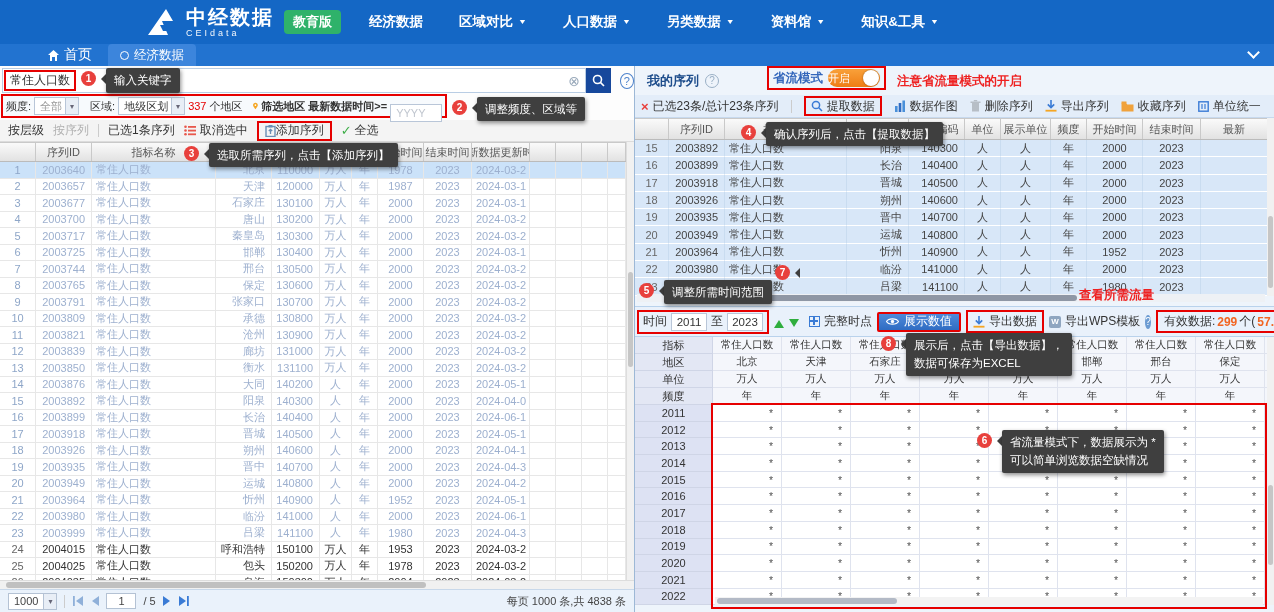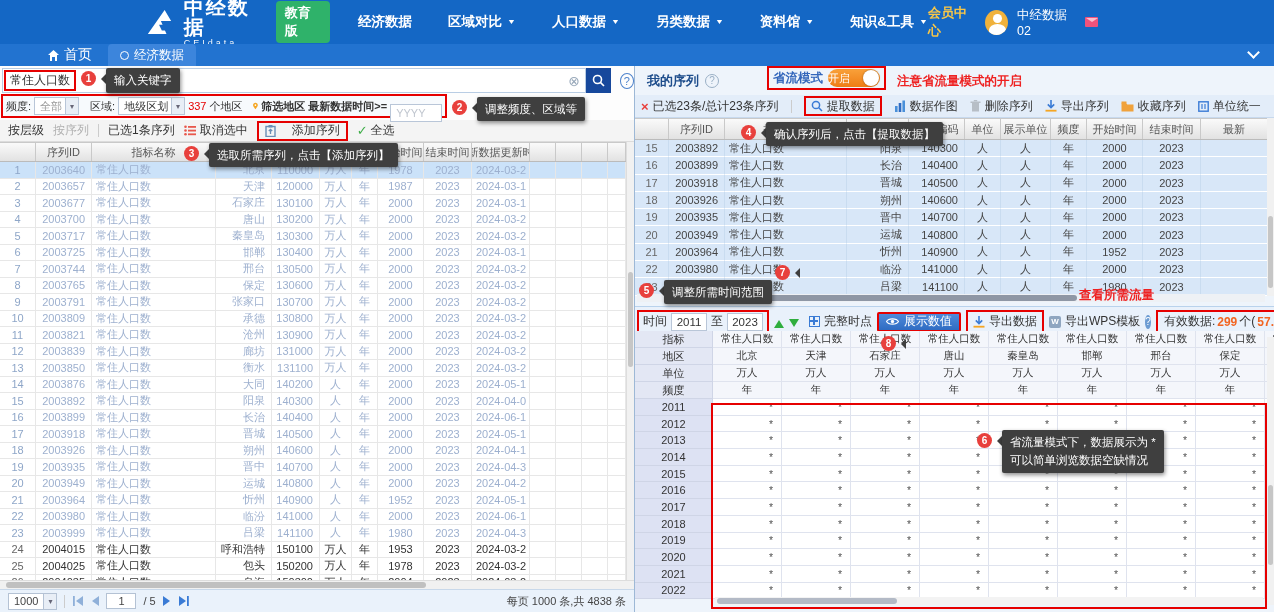--- a/index.html
+++ b/index.html
@@ -60,21 +60,21 @@
   .mini-select .val { padding:0 3px 0 5px; }
   .mini-select .caret-btn { width:13px; height:16px; border-left:1px solid #b9c6d8; background:#e8eef6; color:#667; font-size:8px; display:flex; align-items:center; justify-content:center; }
   .dim { color:#999; }
   .red-num { color:#e60000; }
   .pin-icon { width:9px; height:12px; }
   .yyyy-input { width:86px; height:18px; border:1px solid #b9c6d8; background:#fff; color:#c0c6cf; padding:0 5px; display:flex; align-items:center;margin-top:13px; }
 
   .action-row { position:absolute; left:0; top:54px; width:634px; height:22px; background:#f4f4f4; border-bottom:1px solid #dcdcdc; display:flex; align-items:center; padding-left:8px; font-size:12px; color:#333; gap:9px; }
   .disabled-txt { color:#b0b0b0; }
   .vdiv { width:1px; height:13px; background:#ccc; }
-  .addbox { display:flex; align-items:center; gap:16px; padding:0 6px; height:20px; background:#f4f4f4; }
+  .addbox { display:flex; align-items:center; gap:0; padding:0 6px; height:20px; background:#f4f4f4; }
   .check-glyph { color:#3fae49; font-weight:bold; font-size:13px; }
 
   
   .tbl-header { display:flex; background:linear-gradient(#fafafa,#e2e2e2); border-top:1px solid #c9c9c9; border-bottom:1px solid #bbb; color:#555; font-size:11px; }
   .hcell { display:flex; align-items:center; justify-content:center; border-right:1px solid #c9c9c9; overflow:hidden; white-space:nowrap; height:100%; }
   .trow { display:flex; font-size:11px; color:#333; }
   .tcell { border-right:1px solid #e7e7e7; border-bottom:1px solid #e7e7e7; overflow:hidden; white-space:nowrap; display:flex; align-items:center; }
   .al { justify-content:flex-start; padding-left:4px; }
   .ar { justify-content:flex-end; padding-right:6px; }
   .ac { justify-content:center; }
@@ -136,21 +136,21 @@
   .grid-ico:before { content:""; position:absolute; left:0; top:3px; width:8px; height:1.5px; background:#3a7bd5; }
   .grid-ico:after { content:""; position:absolute; left:3px; top:0; width:1.5px; height:8px; background:#3a7bd5; }
   .show-btn { display:flex; align-items:center; gap:5px; background:linear-gradient(#4f8ada,#2f6cc2); color:#fff; height:20px; padding:0 9px; border-radius:2px; font-size:12px; cursor:pointer; }
   .ctl-item { display:flex; align-items:center; gap:4px; cursor:pointer; }
   .wps-ico { width:12px; height:12px; background:#8fa6c0; color:#fff; font-size:8px; font-weight:bold; display:flex; align-items:center; justify-content:center; border-radius:2px; }
   .info-circle { width:14px; height:14px; border-radius:50%; background:#6b9bd2; color:#fff; font-size:10px; display:flex; align-items:center; justify-content:center; }
   .valid-box { display:flex; align-items:center; gap:2px; padding:1px 6px; font-size:12px; }
   .orange { color:#f26522; font-weight:bold; }
 
   
-  .grid { position:absolute; left:0; top:265px; width:640px; height:268px; overflow:hidden; background:#fff; }
+  .grid { position:absolute; left:0; top:271px; width:640px; height:268px; overflow:hidden; background:#fff; }
   .g-row { display:flex; }
   .g-head { height:17px; }
   .g-year { height:16.7px; }
   .g-label { width:78px; flex:0 0 78px; display:flex; align-items:center; justify-content:center; font-size:11px; color:#333; border-right:1px solid #cfd5e6; border-bottom:1px solid #cfd5e6; }
   .g-head .g-label { background:#e3e7f4; }
   .g-year .g-label { background:#dde2f3; }
   .g-cell { width:69px; flex:0 0 69px; display:flex; align-items:center; font-size:10.5px; color:#333; border-right:1px solid #dfe3ee; border-bottom:1px solid #dfe3ee; overflow:hidden; white-space:nowrap; }
   .g-head .g-cell { background:#f4f6fb; justify-content:center; }
   .g-year .g-cell { background:#fff; justify-content:flex-end; padding-right:8px; color:#555; }
   .grid-hscroll { position:absolute; left:80px; top:531px; width:548px; height:8px; background:#f3f3f3; z-index:35; }
@@ -193,29 +193,20 @@
         </span>
         <span class="menu-item">
           <span>资料馆</span>
           <span class="menu-caret">▼</span>
         </span>
         <span class="menu-item">
           <span>知识&amp;工具</span>
           <span class="menu-caret">▼</span>
         </span>
       </nav>
-    <div class="topnav-right">
-      <span class="member-center">会员中心</span>
-      <span class="avatar">
-          <span class="head"></span>
-          <span class="body"></span>
-        </span>
-      <span class="username">中经数据02</span>
-      <span class="mail-icon"></span>
-    </div>
   </div>
 
   <div class="tabbar">
     <span class="home-tab">
       <svg width="11" height="11" viewBox="0 0 11 11">
           <path d="M5.5 0 L11 5 H9 V11 H7 V7 H4 V11 H2 V5 H0 Z" fill="#fff"></path>
         </svg>
       <span>首页</span>
     </span>
     <span class="active-tab">
@@ -1254,20 +1245,24 @@
       <div class="grid-hscroll">
           <span class="thumb"></span>
         </div>
       <div class="grid-vscroll">
           <span class="thumb"></span>
         </div>
 
       <div class="callout" style="left:246px;top:267px;">
         <span class="c-num">8</span>
         <span class="c-arrow"></span>
+        <div class="c-tip">
+          <div>展示后，点击【导出数据】，</div>
+          <div>数据可保存为EXCEL</div>
+        </div>
       </div>
       <div class="callout" style="left:342px;top:364px;">
         <span class="c-num">6</span>
         <span class="c-arrow"></span>
         <div class="c-tip">
           <div>省流量模式下，数据展示为 *</div>
           <div>可以简单浏览数据空缺情况</div>
         </div>
       </div>
     </section>

